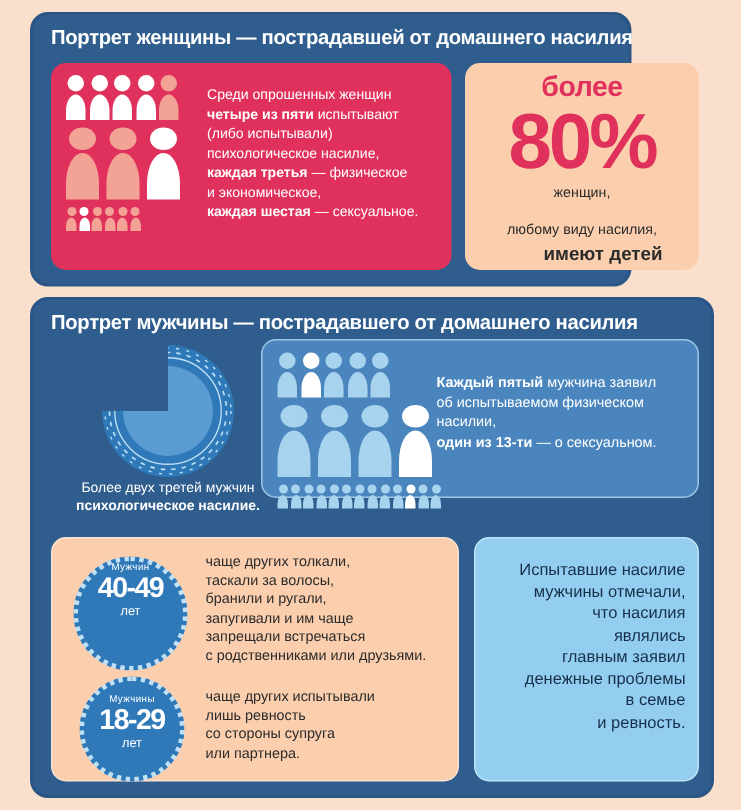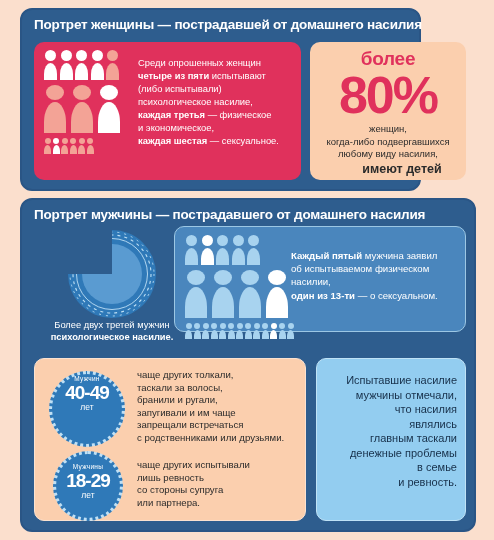--- a/index.html
+++ b/index.html
@@ -239,21 +239,21 @@
           <div><span>и экономическое,</span></div>
           <div><span class="b">каждая шестая</span><span> — сексуальное.</span></div>
         </div>
     </div>
 
     <div class="card card-peach">
       <div class="bolee">более</div>
       <div class="eighty">80%</div>
       <div class="peach-sub">
         <span>женщин,</span><br>
-        <span>когда-либо подвергавшихся</span><br>
+        <br>
         <span>любому виду насилия,</span>
         <span class="big">имеют детей</span>
       </div>
     </div>
   </div>
 
   <div class="panel panel-men">
     <div class="panel-title">Портрет мужчины — пострадавшего от домашнего насилия</div>
 
     <div class="pie-wrap">
@@ -409,21 +409,21 @@
           <div>или партнера.</div>
         </div>
     </div>
 
     <div class="card card-lblue2">
       <div class="bluecard-txt" id="concl">
           <div>Испытавшие насилие</div>
           <div>мужчины отмечали,</div>
           <div>что насилия</div>
           <div>являлись</div>
-          <div>главным таскали</div>
+          <div>главным заявил</div>
           <div>денежные проблемы</div>
           <div>в семье</div>
           <div>и ревность.</div>
         </div>
     </div>
   </div>
 
 </div>
 
 </body></html>

